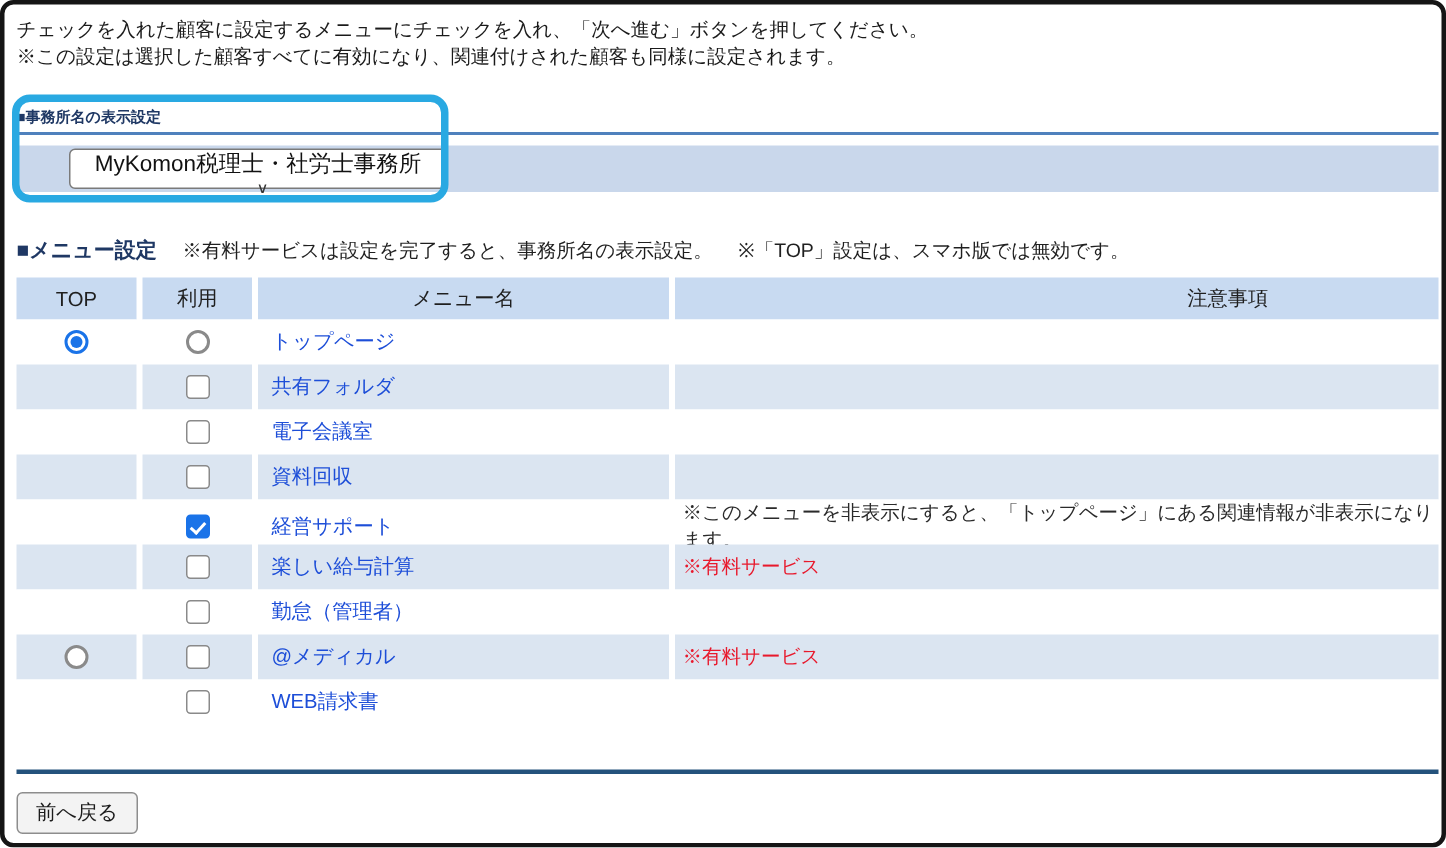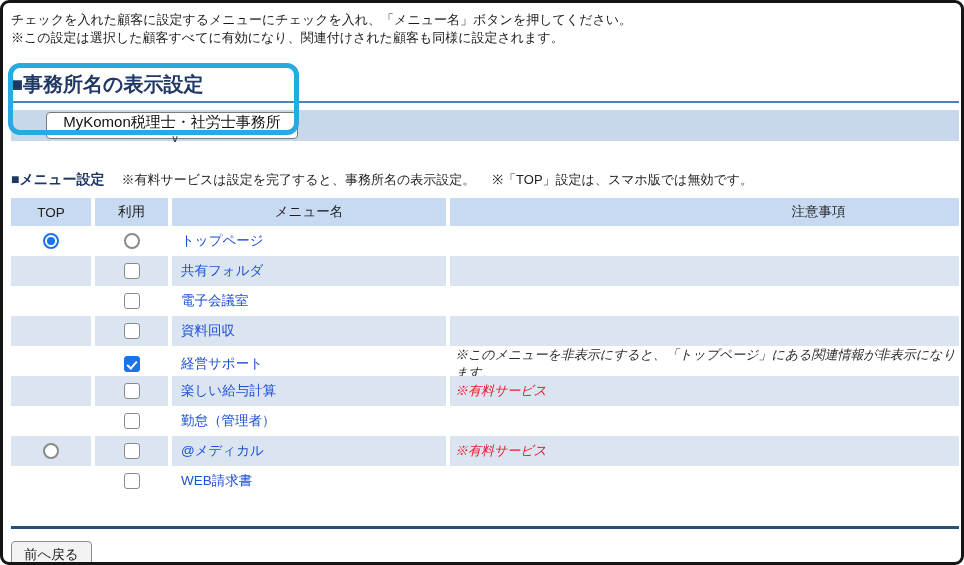--- a/index.html
+++ b/index.html
@@ -15,21 +15,21 @@
     color:#1a1a1a;
   }
   .content { position:relative; padding:8px 0 0 8px; width:956px; }
 
   
   .instr { font-size:13px; line-height:18px; color:#1a1a1a; white-space:nowrap; }
 
   
   .office { margin-top:24px; width:948px; }
   .sec-title {
-    font-size:20px; font-weight:bold; color:#1f3864;
+    font-size:10px; font-weight:bold; color:#1f3864;
     padding-bottom:3px;
   }
   .office .sec-title { border-bottom:2px solid #4f81bd; }
   .office-band {
     margin-top:7px; height:31px; width:948px;
     background:#c9d7eb;
     display:flex; align-items:center; padding-left:35px;
   }
   .select {
     height:27px; width:252px;
@@ -59,21 +59,21 @@
     column-gap:4px;
   }
   .thead { height:28px; }
   .thead .cell { background:#c8daf1; color:#1f1f1f; display:flex; align-items:center; justify-content:center; }
   .thead .cell.note-h { justify-content:center; padding-left:228px; }
   .trow { height:30px; }
   .trow .cell { background:#fff; display:flex; align-items:center; }
   .tbody .trow:nth-child(even) .cell { background:#dbe5f1; }
   .cell.c-top, .cell.c-use { justify-content:center; }
   .cell.c-name { padding-left:9px; color:#1d4ed8; }
-  .cell.c-note { padding-left:5px; font-size:13px; color:#2a2a2a;font-style:italic; }
+  .cell.c-note { padding-left:5px; font-size:13px; color:#2a2a2a; }
   .cell.c-note .paid { color:#e8192c; }
   .cell.c-note .info { color:#2a2a2a; }
 
   
   .ctrl { display:inline-block; }
   .ctrl.radio, .ctrl.radio-selected {
     width:16px; height:16px; border-radius:50%; background:#fff;
     border:2px solid #8a8a8a; position:relative; cursor:pointer;
   }
   .ctrl.radio-selected { border-color:#1a73e8; }
@@ -101,21 +101,21 @@
     font-family:"Liberation Sans", sans-serif; cursor:pointer;
     display:inline-flex; align-items:center;
   }
 </style>
 </head>
 <body>
 
 <div class="frame">
   <div class="content">
 
-    <div class="instr">チェックを入れた顧客に設定するメニューにチェックを入れ、「メニュー名」ボタンを押してください。</div>
+    <div class="instr">チェックを入れた顧客に設定するメニューにチェックを入れ、「次へ進む」ボタンを押してください。</div>
     <div class="instr">※この設定は選択した顧客すべてに有効になり、関連付けされた顧客も同様に設定されます。</div>
 
     <div class="office">
       <div class="sec-title">■事務所名の表示設定</div>
       <div class="office-band">
         <div class="select">
           <span>MyKomon税理士・社労士事務所</span>
           <span class="chev">∨</span>
         </div>
       </div>

